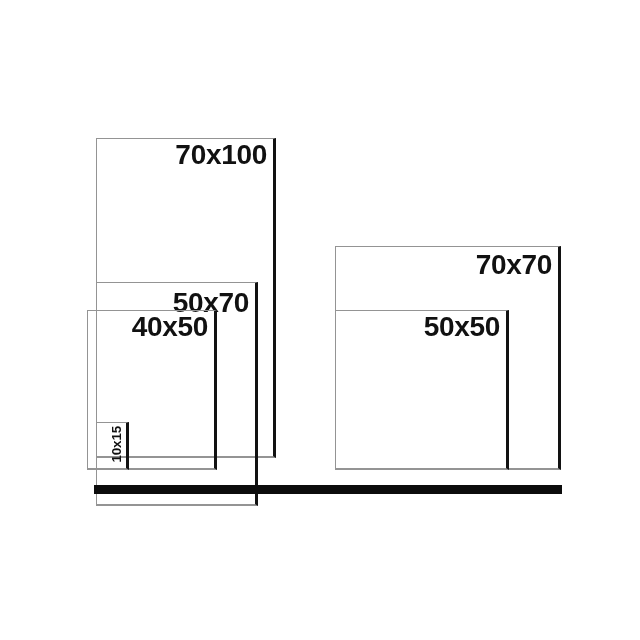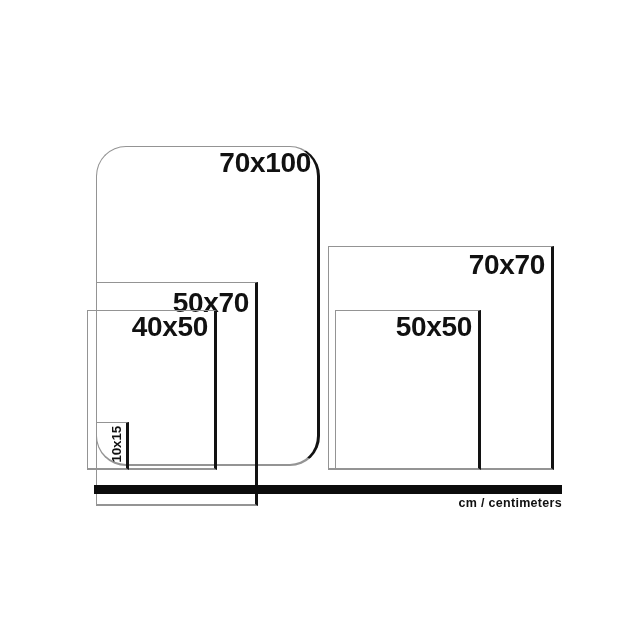--- a/index.html
+++ b/index.html
@@ -23,26 +23,26 @@
     background: var(--background);
   }
   
   .rect {
     position: absolute;
     background: transparent;
     border: 1px solid var(--outline);
     border-bottom: 2px solid var(--outline);
     border-right: 3px solid var(--edge);
   }
-  .r-70x100 { left: 96px;  top: 146px; width: 224px; height: 320px; border-radius: 30px; }
+  .r-70x100 { left: 96px;  top: 138px; width: 180px; height: 320px; }
   .r-50x70  { left: 96px;  top: 246px; width: 162px; height: 224px; margin-top: 36px; }
   .r-40x50  { left: 87px;  top: 310px; width: 130px; height: 160px; }
   .r-10x15  { left: 96px;  top: 422px; width: 33px;  height: 48px;  }
-  .r-70x70  { left: 328px; top: 246px; width: 226px; height: 224px; }
-  .r-50x50  { left: 335px; top: 310px; width: 146px; height: 160px; }
+  .r-70x70  { left: 335px; top: 246px; width: 226px; height: 224px; }
+  .r-50x50  { left: 335px; top: 310px; width: 174px; height: 160px; }
 
   .size-label {
     position: absolute;
     top: 1px; right: 6px;
     font-size: 28px;
     font-weight: bold;
     line-height: 1.05;
     color: var(--text);
     white-space: nowrap;
     letter-spacing: -0.3px;
@@ -104,15 +104,14 @@
   <div class="rect r-70x70">
     <span class="size-label">70x70</span>
   </div>
 
   <div class="rect r-50x50">
     <span class="size-label">50x50</span>
   </div>
 
   <div class="scale-bar"></div>
 
-  <div class="unit-label">cm / centimeters</div>
 
 </div>
 
 </body></html>

